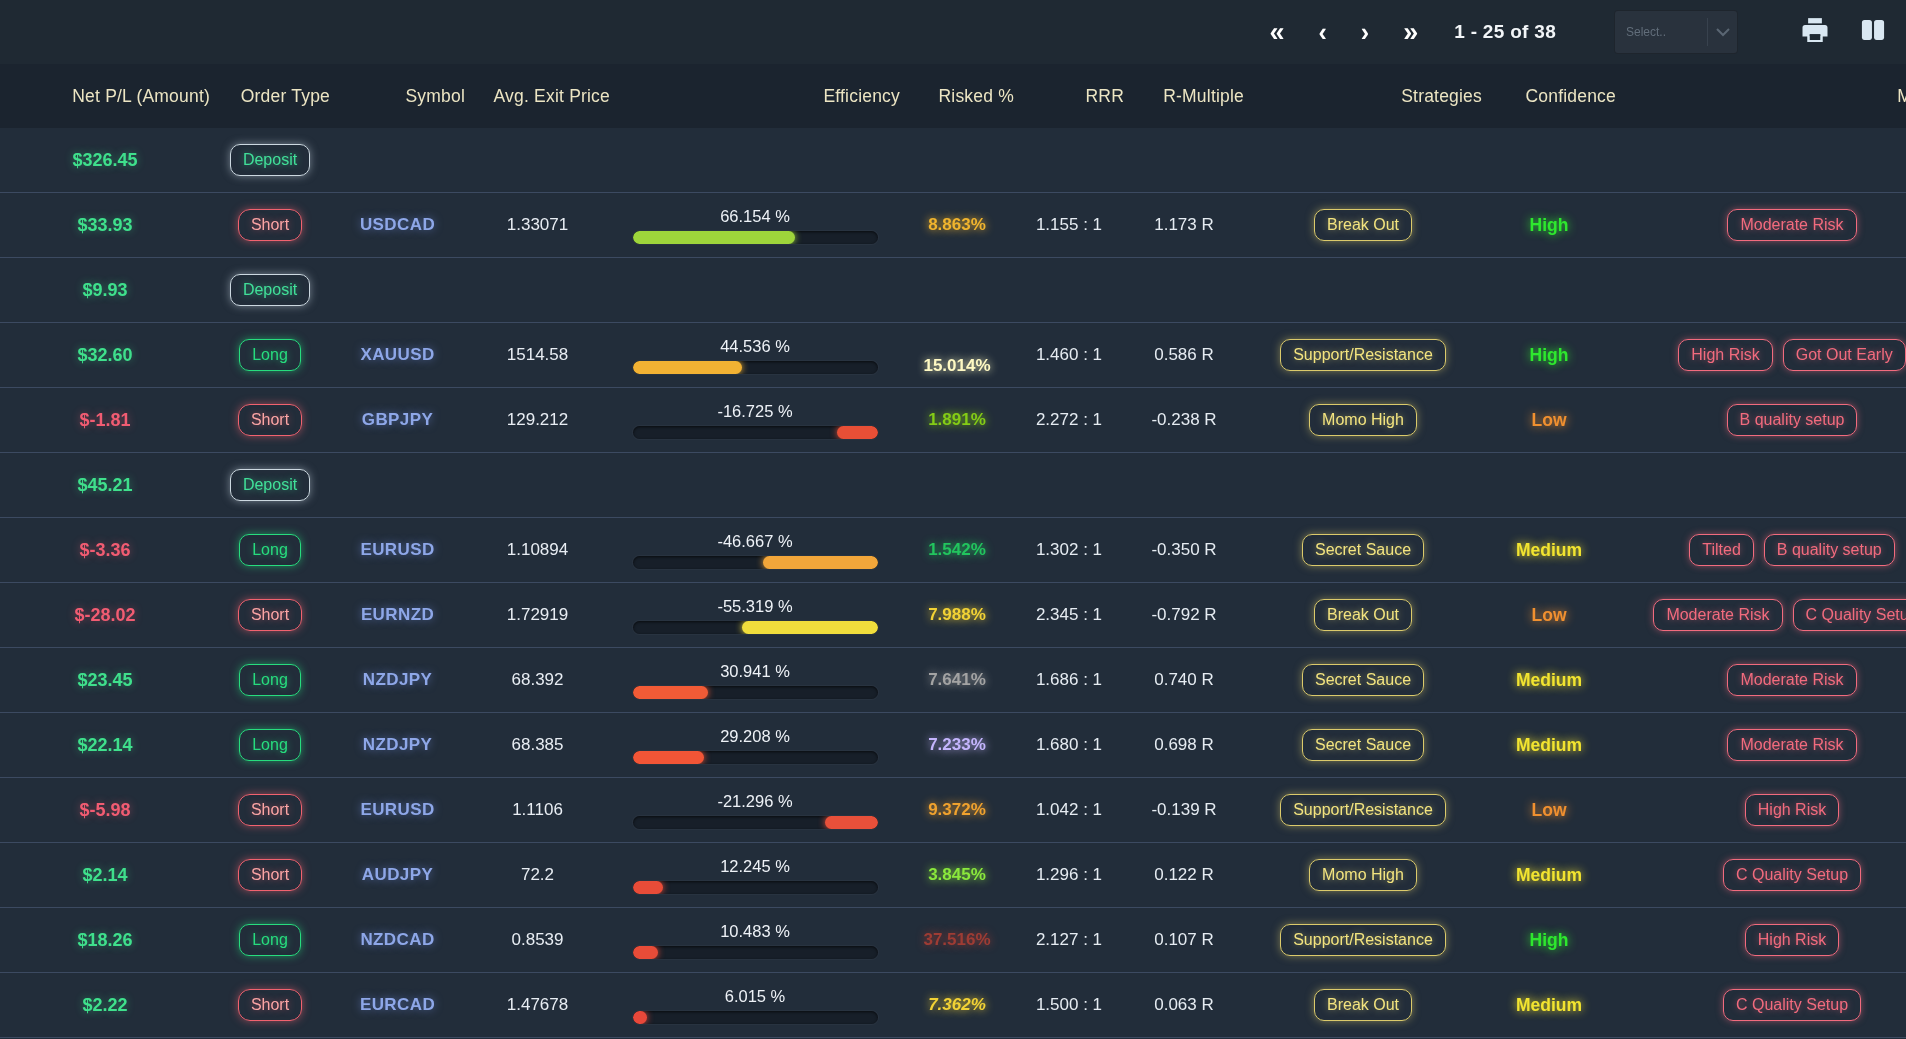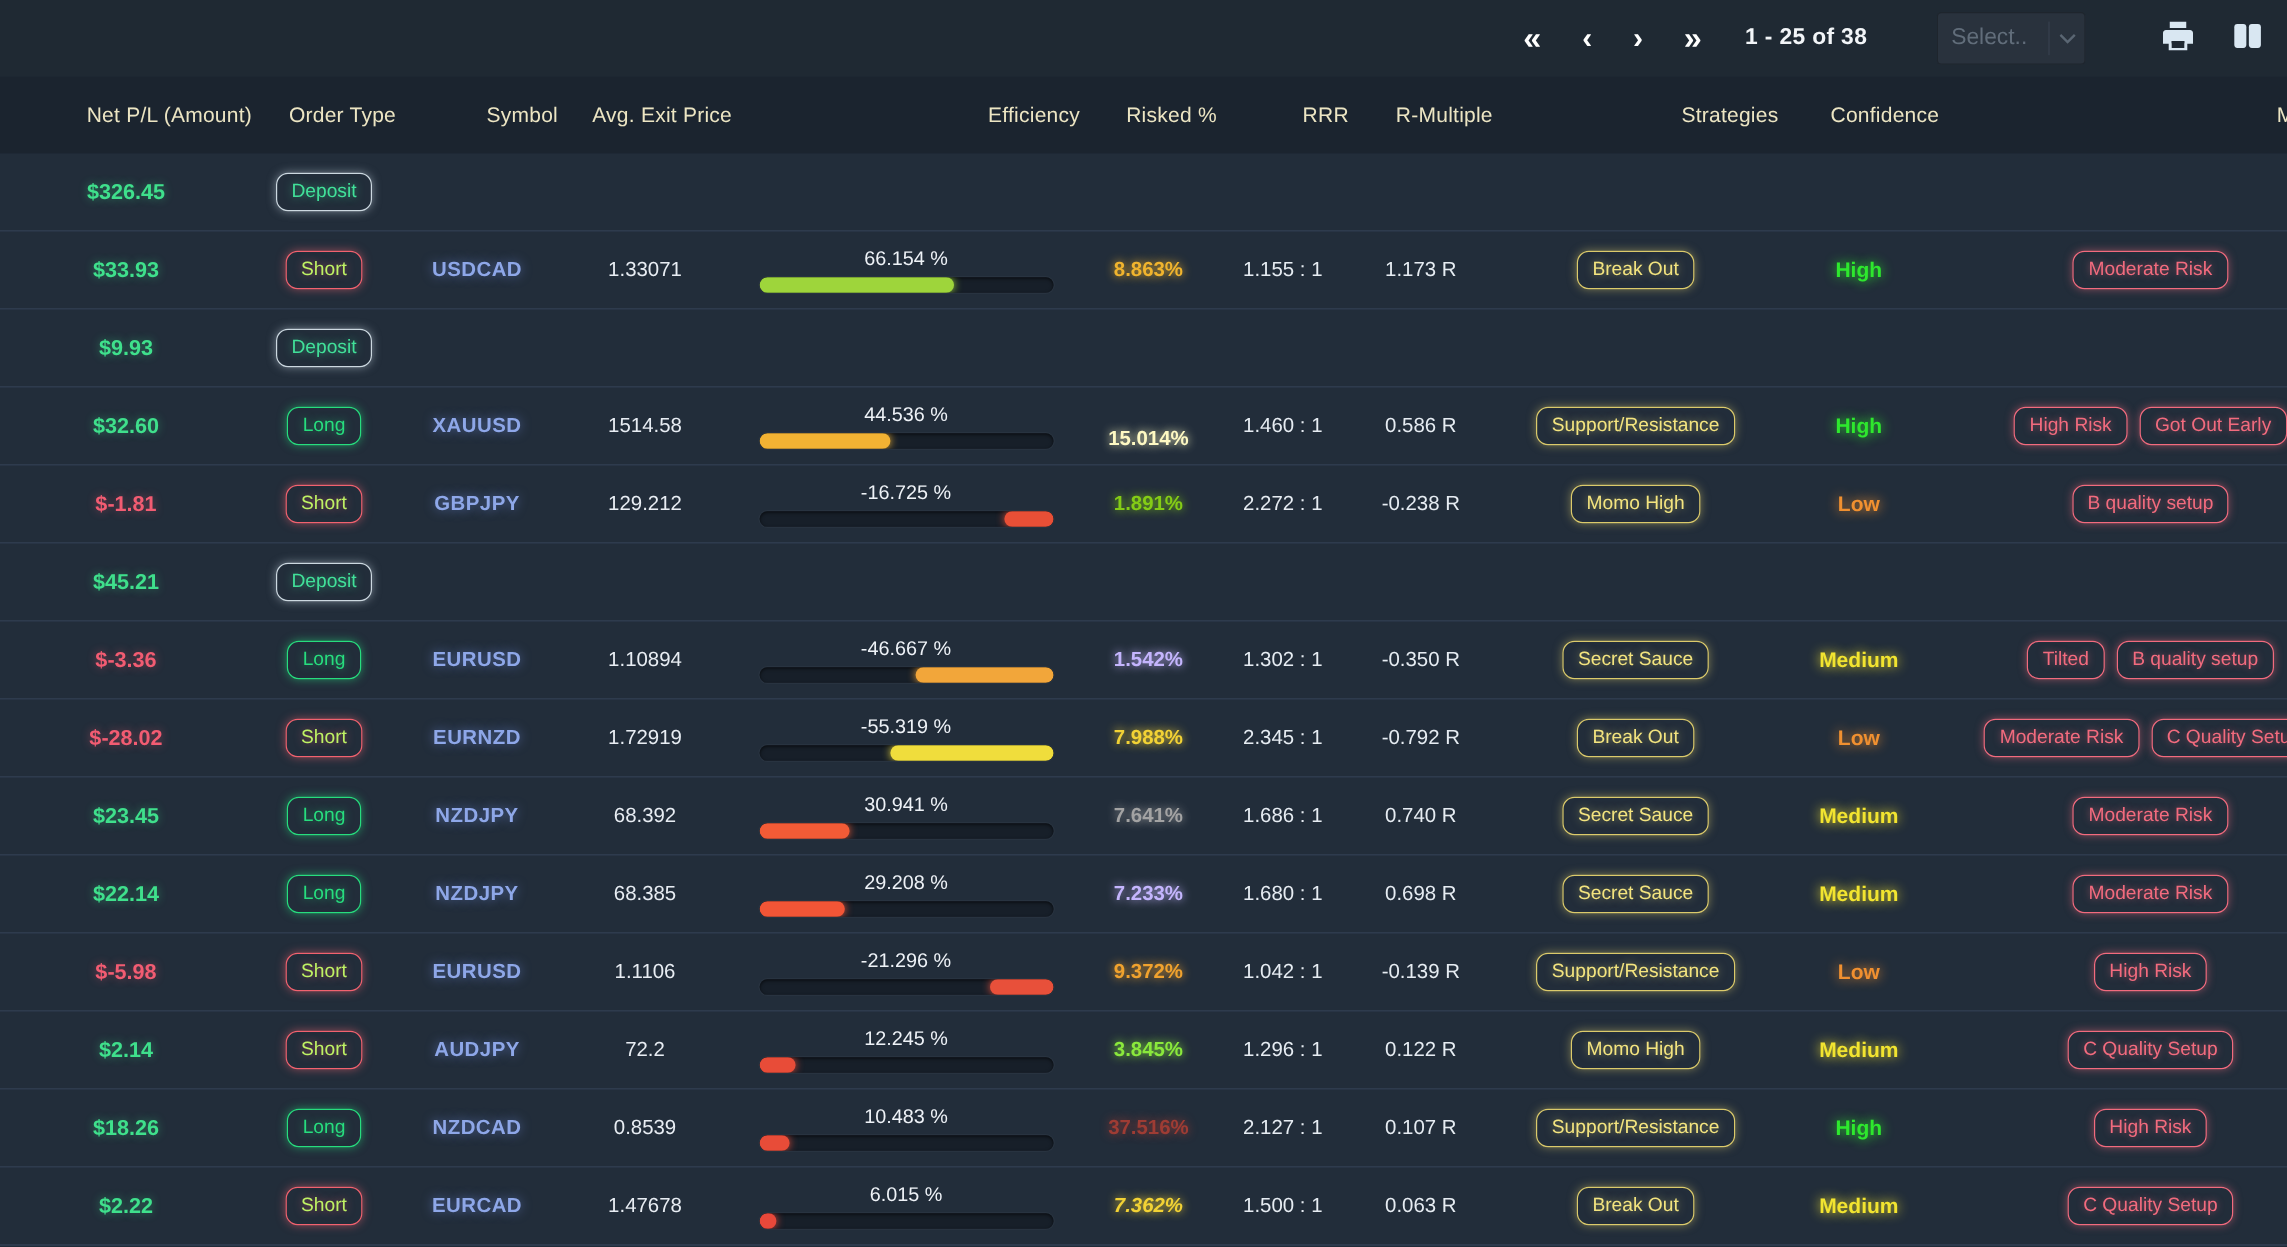--- a/index.html
+++ b/index.html
@@ -21,21 +21,21 @@
     cursor: pointer; user-select: none;
   }
   .pager-btn.small { font-size: 25px; }
   .range-label { color: #f2f5f8; font-size: 19px; font-weight: 600; letter-spacing: .3px; margin-right: 58px; }
   .page-select {
     width: 124px; height: 44px; background: #29323d; border-radius: 4px;
     display: flex; align-items: center; justify-content: space-between;
     padding: 0 8px 0 12px; margin-right: 34px; cursor: pointer;
     box-shadow: inset 0 0 0 1px rgba(0,0,0,.25);
   }
-  .page-select .txt { color: #616d7a; font-size: 19px; }
+  .page-select .txt { color: #616d7a; font-size: 12px; }
   .page-select .chev { color: #5a6673; font-size: 15px; border-left: 1px solid #38424e; padding-left: 8px; line-height: 44px; height: 28px; display:flex; align-items:center; }
   .tool-icon { margin-left: 28px; cursor: pointer; display: flex; align-items: center; }
   
   .table { width: 1968px; }
   .hdr-row, .row {
     display: grid;
     grid-template-columns: 210px 120px 135px 145px 290px 114px 110px 120px 238px 134px 352px;
     align-items: center;
   }
   .hdr-row {
@@ -65,21 +65,21 @@
     background-image: radial-gradient(rgba(0,0,0,.18) 1px, transparent 1.4px);
     background-size: 4px 4px;
   }
   
   .badge {
     display: inline-block; padding: 5px 12px; border: 1px solid; border-radius: 10px;
     font-size: 16px; line-height: 1.25; white-space: nowrap;
   }
   .badge-deposit { color: #41e099; border-color: #ccd8e0; box-shadow: 0 0 8px rgba(205,220,232,.5); text-shadow: 0 0 7px rgba(65,224,153,.6); }
   .badge-long    { color: #27dd7e; border-color: #27dd7e; box-shadow: 0 0 8px rgba(39,221,126,.55); text-shadow: 0 0 7px rgba(39,221,126,.6); }
-  .badge-short   { color: #bef264; border-color: #f2626f; box-shadow: 0 0 8px rgba(242,98,111,.55); text-shadow: 0 0 7px rgba(242,98,111,.6); }
+  .badge-short   { color: #fca5a5; border-color: #f2626f; box-shadow: 0 0 8px rgba(242,98,111,.55); text-shadow: 0 0 7px rgba(242,98,111,.6); border-radius: 12px; }
   .badge-strategy{ color: #f3e47f; border-color: #dbca6b; box-shadow: 0 0 8px rgba(219,202,107,.5); text-shadow: 0 0 7px rgba(243,228,127,.55); }
   .badge-mistake { color: #f26b7e; border-color: #f26b7e; box-shadow: 0 0 7px rgba(242,107,126,.5); text-shadow: 0 0 6px rgba(242,107,126,.55); }
   .c-strat, .c-mist { gap: 10px; }
   .conf-label { font-weight: bold; font-size: 17.5px; text-shadow: 0 0 10px currentColor; }
   .risked-label { font-weight: bold; font-size: 17px; text-shadow: 0 0 8px currentColor; }
 </style>
 </head>
 <body>
 
 <div class="toolbar">
@@ -295,21 +295,21 @@
     <div class="cell c-price">1.10894</div>
     <div class="cell c-eff">
       <div class="eff-wrap">
         <div class="eff-label">-46.667 %</div>
         <div class="eff-track">
           <div class="eff-fill" style="width: 46.667%; background: rgb(242, 166, 58); right: 0px; box-shadow: rgb(242, 166, 58) 0px 0px 7px;"></div>
         </div>
       </div>
     </div>
     <div class="cell c-risked">
-      <span class="risked-label" style="color: #c4b5fd;">1.542%</span>
+      <span class="risked-label" style="color: #22c55e;">1.542%</span>
     </div>
     <div class="cell c-rrr">1.302 : 1</div>
     <div class="cell c-rm">-0.350 R</div>
     <div class="cell c-strat">
           <span class="badge badge-strategy">Secret Sauce</span>
         </div>
     <div class="cell c-conf">
       <span class="conf-label" style="color: rgb(242, 228, 48);">Medium</span>
     </div>
     <div class="cell c-mist">

